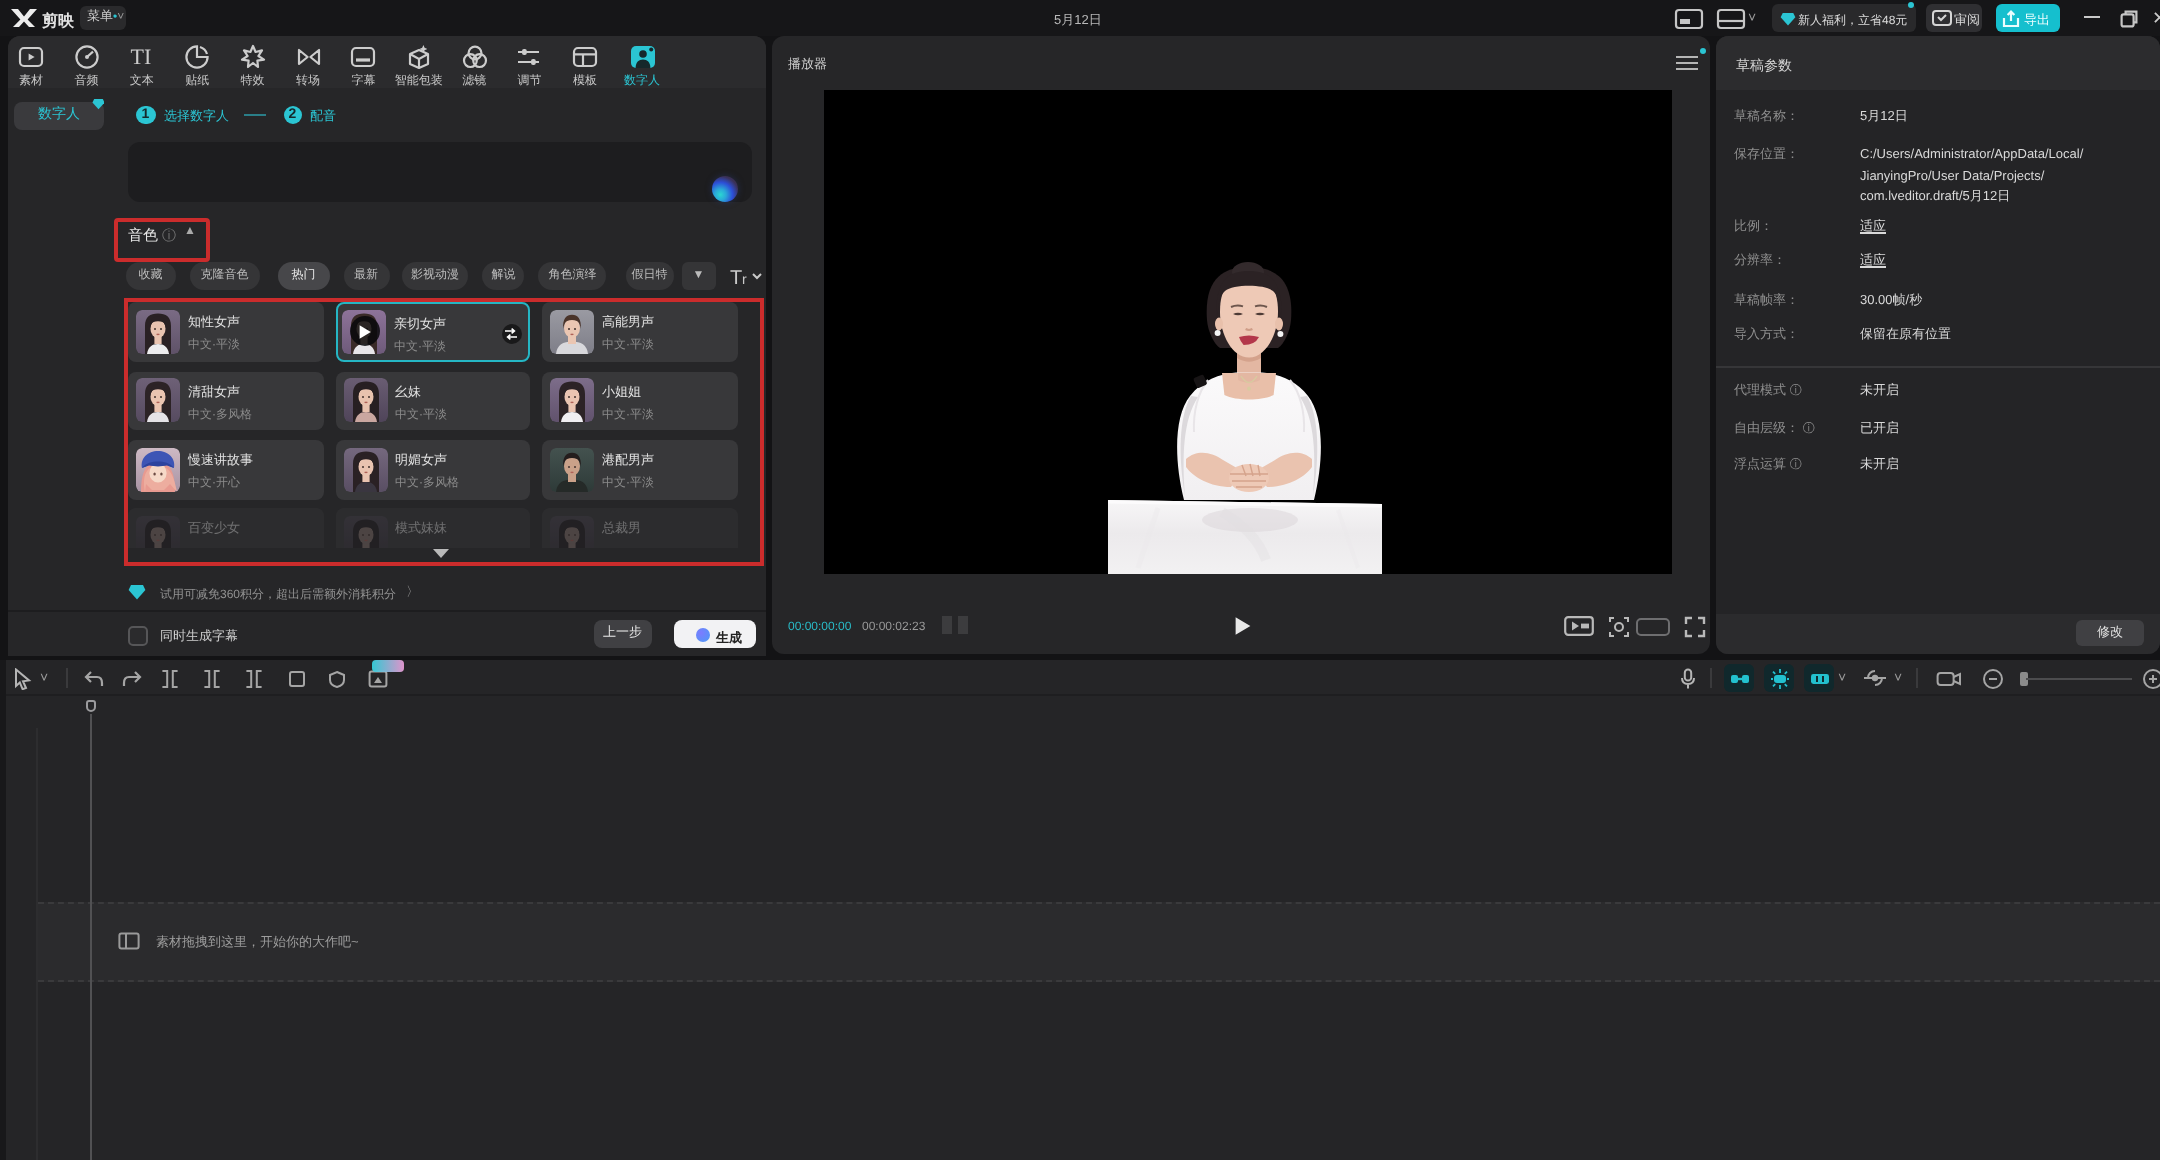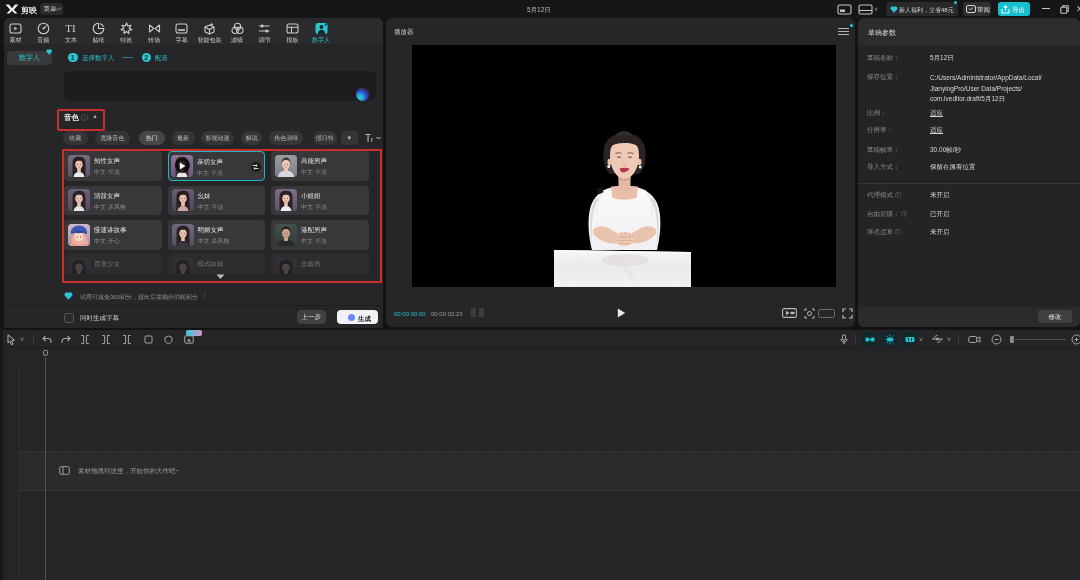--- a/index.html
+++ b/index.html
@@ -132,21 +132,21 @@
 
   <div class="a" style="left:64px;top:34.5px;width:9.5px;height:9.5px;border-radius:50%;background:#2bc5d3;color:#16282b;font-size:7px;font-weight:bold;text-align:center;line-height:9.5px">1</div>
   <div class="a" style="left:78px;top:36px;font-size:6.5px;color:#2bc5d3">选择数字人</div>
   <div class="a" style="left:118px;top:38.5px;width:11px;height:1.2px;background:#2a7e88"></div>
   <div class="a" style="left:137.5px;top:34.5px;width:9.5px;height:9.5px;border-radius:50%;background:#2bc5d3;color:#16282b;font-size:7px;font-weight:bold;text-align:center;line-height:9.5px">2</div>
   <div class="a" style="left:151px;top:36px;font-size:6.5px;color:#2bc5d3">配音</div>
 
   <div class="a" style="left:60px;top:53px;width:312px;height:30px;background:#1d1d1f;border-radius:6px"></div>
   <div class="a" style="left:352px;top:70px;width:13px;height:13px;border-radius:50%;background:radial-gradient(circle at 32% 72%, #2bd6d2 0%, #2aa8d8 22%, #2c4fd8 48%, #3a3158 72%, #302b42 100%);box-shadow:0 0 3px rgba(40,60,120,0.5)"></div>
 
-  <div class="a" style="left:60px;top:95px;font-size:7.5px;color:#e6e6e6;font-weight:bold">音色</div>
+  <div class="a" style="left:60px;top:95px;font-size:7.5px;color:#e6e6e6;font-weight:normal">音色</div>
   <div class="a" style="left:77px;top:95px;font-size:7px;color:#787878">ⓘ</div>
   <div class="a" style="left:88px;top:95px;font-size:6px;color:#aaa">▲</div>
   <div class="a" style="left:52.5px;top:90.5px;width:48px;height:22px;border:2px solid #cb2c2c;border-radius:2px"></div>
 
   <div id="chips">
   <div class="a" style="left:58.8px;top:113px;width:25px;height:14px;background:#353537;border-radius:7px;color:#bdbdbd;font-size:6px;text-align:center;line-height:14px;white-space:nowrap;overflow:hidden">收藏</div>
   <div class="a" style="left:90.7px;top:113px;width:35px;height:14px;background:#353537;border-radius:7px;color:#bdbdbd;font-size:6px;text-align:center;line-height:14px;white-space:nowrap;overflow:hidden">克隆音色</div>
   <div class="a" style="left:134.8px;top:113px;width:26px;height:14px;background:#47474a;border-radius:7px;color:#ececec;font-size:6px;text-align:center;line-height:14px;white-space:nowrap;overflow:hidden">热门</div>
   <div class="a" style="left:167.5px;top:113px;width:23px;height:14px;background:#353537;border-radius:7px;color:#bdbdbd;font-size:6px;text-align:center;line-height:14px;white-space:nowrap;overflow:hidden">最新</div>
   <div class="a" style="left:197.0px;top:113px;width:33px;height:14px;background:#353537;border-radius:7px;color:#bdbdbd;font-size:6px;text-align:center;line-height:14px;white-space:nowrap;overflow:hidden">影视动漫</div>

